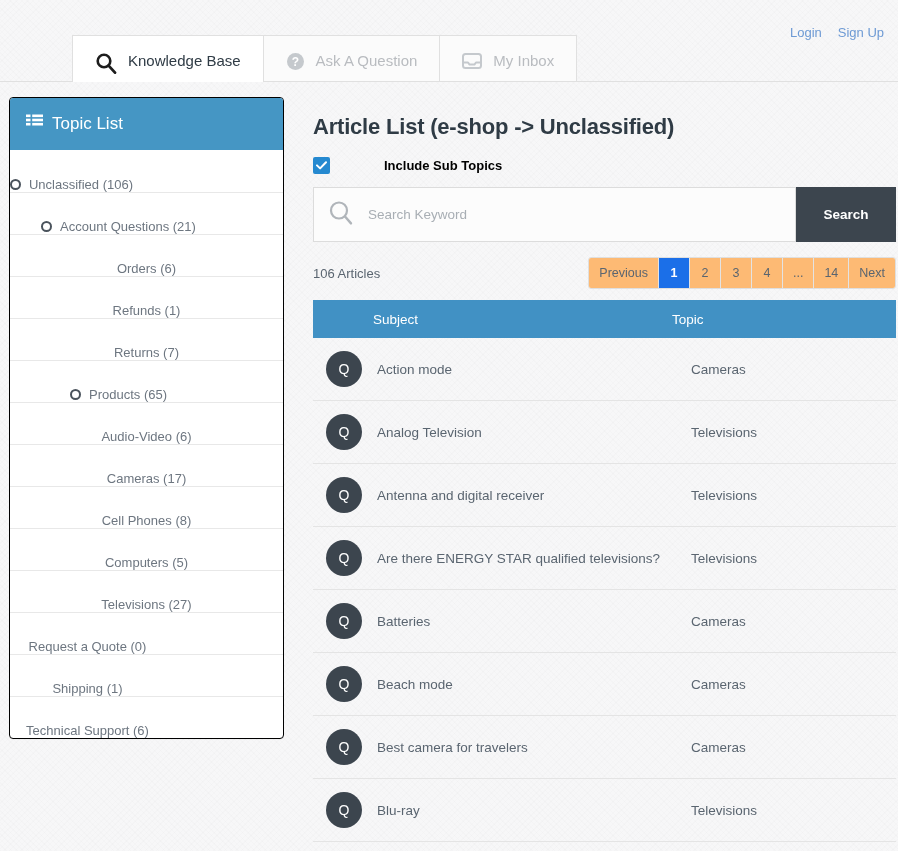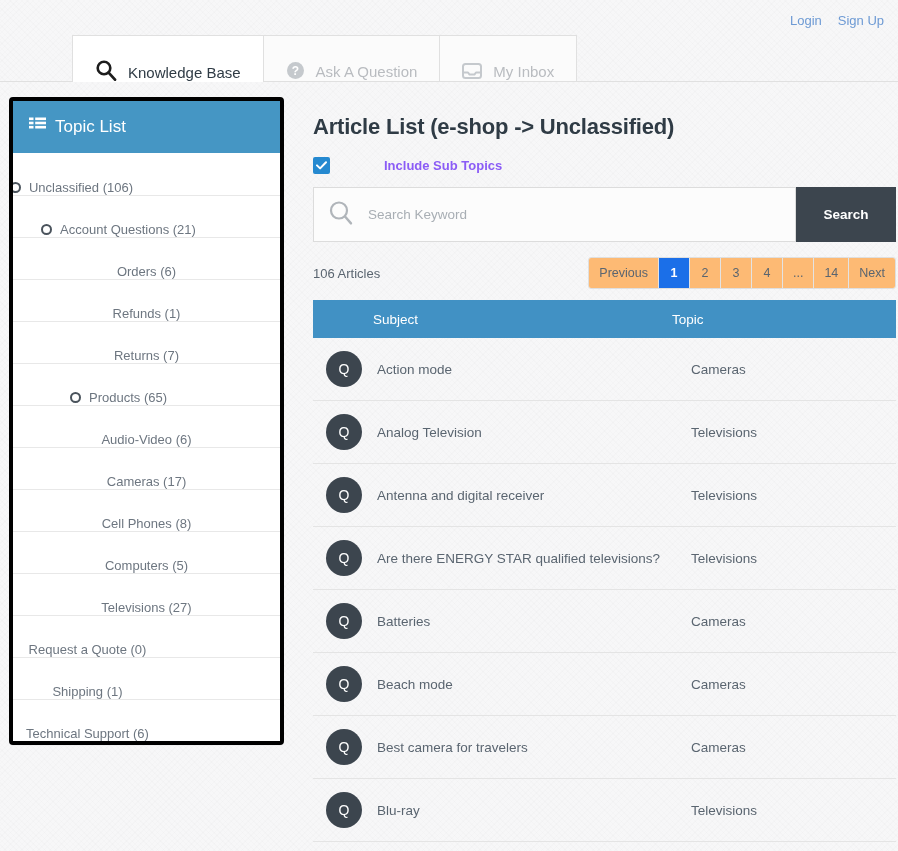--- a/index.html
+++ b/index.html
@@ -18,36 +18,36 @@
     font-size: 13px;
   }
 
   
   .auth-bar {
     position: absolute;
     top: 13px; right: 14px;
     display: flex; gap: 16px;
     font-size: 13px;
   }
-  .auth-link { color: #6d9ad4; text-decoration: none; cursor: pointer; }
+  .auth-link { color: #6d9ad4; text-decoration: none; cursor: pointer; margin-top: 12px; }
 
   
   .tab-strip {
     position: absolute;
     left: 0; right: 0; top: 35px;
     height: 47px;
     border-bottom: 1px solid #e0e0e0;
     padding-left: 72px;
     display: flex;
     align-items: flex-end;
   }
   .tab {
     height: 46px;
-    display: flex; align-items: flex-end; gap: 11px;
-    padding: 1px 22px;
+    display: flex; align-items: flex-start; gap: 11px;
+    padding: 16px 22px;
     border: 1px solid #e0e0e0;
     border-bottom: none;
     background: #fbfbfb;
     cursor: pointer;
     position: relative;
     font-size: 15px;
     color: #b9bcc0;
     white-space: nowrap;
   }
   .tab + .tab { border-left: none; }
@@ -59,21 +59,21 @@
     z-index: 2;
   }
   .tab-icon { display: flex; align-items: center; justify-content: center; }
 
   
   .sidebar {
     position: absolute;
     left: 9px; top: 97px;
     width: 275px;
     background: #fff;
-    border: 4px solid #000000;
+    border: 1px solid #000000;
     border-radius: 4px;
     overflow: hidden;
     box-shadow: 0 1px 1px rgba(0,0,0,0.03);
   }
   .sidebar-header {
     background: #4596c4;
     color: #ffffff;
     font-size: 17px;
     height: 52px;
     display: flex; align-items: center; gap: 9px;
@@ -120,21 +120,21 @@
     margin-top: 17px;
   }
   .checkbox {
     width: 17px; height: 17px;
     background: #2589d0;
     border-radius: 2px;
     display: flex; align-items: center; justify-content: center;
     cursor: pointer;
     flex: 0 0 auto;
   }
-  .checkbox-label { font-size: 13px; color: #8b5cf6; font-weight: bold; cursor: pointer; padding-left: 44px; }
+  .checkbox-label { font-size: 13px; color: #000000; font-weight: bold; cursor: pointer; padding-left: 44px; }
 
   .search-row { display: flex; margin-top: 13px; height: 55px; }
   .search-box {
     flex: 1;
     border: 1px solid #dcdcdc;
     background: #fcfcfc;
     display: flex; align-items: center;
     padding: 16px 14px;
     gap: 12px;
   }

